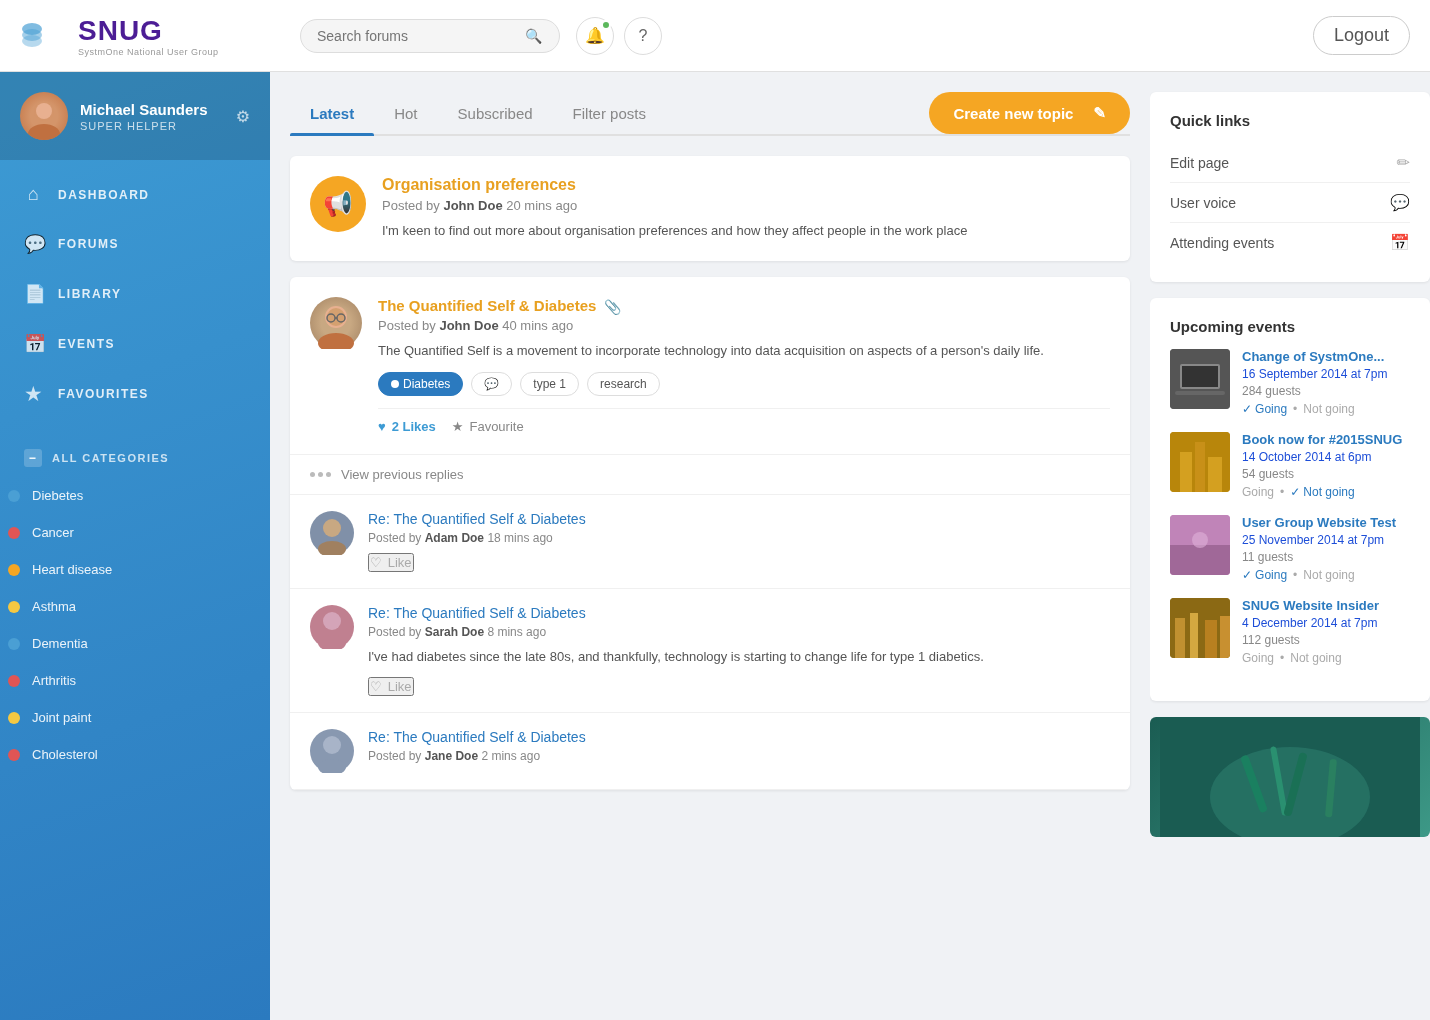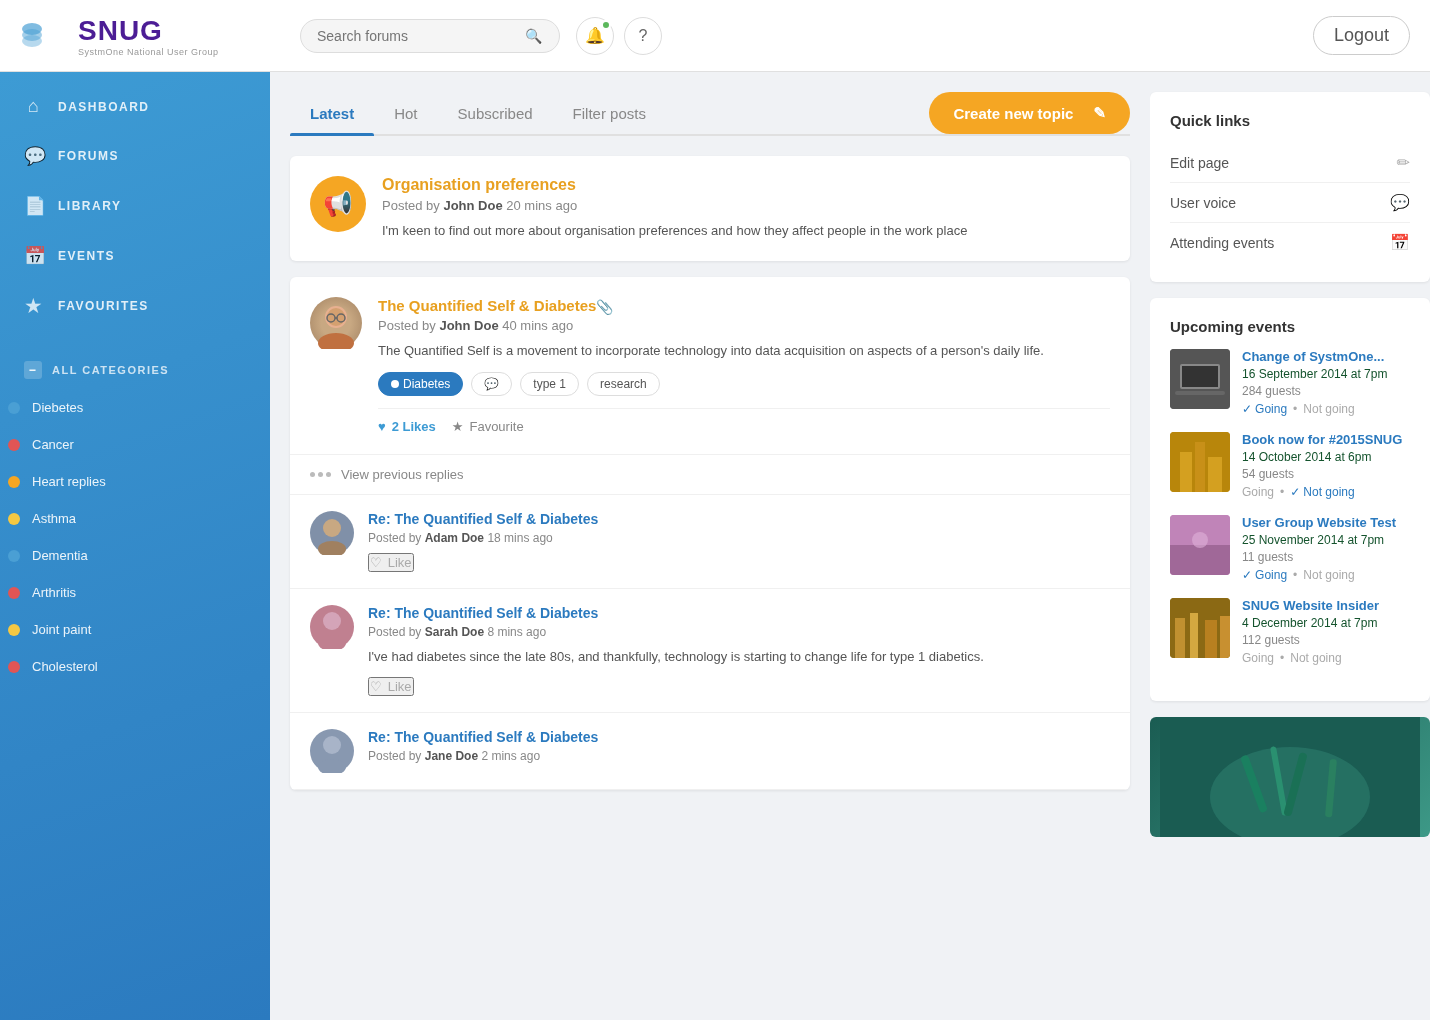--- a/index.html
+++ b/index.html
@@ -313,21 +313,21 @@
       border-radius: 50%;
       background: #aaa;
       display: flex;
       align-items: center;
       justify-content: center;
       color: #fff;
       font-size: 18px;
       font-weight: 700;
     }
     .reply-content { flex: 1; }
-    .reply-title { font-size: 14px; font-weight: 700; color: #2b7abf; margin-bottom: 4px; }
+    .reply-title { font-size: 14px; font-weight: 400; color: #2b7abf; margin-bottom: 4px; }
     .reply-by { font-size: 12px; color: #888; margin-bottom: 8px; }
     .reply-by strong { color: #555; }
     .reply-text { font-size: 13px; color: #555; line-height: 1.5; margin-bottom: 10px; }
     .like-btn { display: flex; align-items: center; gap: 6px; cursor: pointer; color: #aaa; font-size: 13px; }
 
     
     .right-sidebar {
       width: 280px;
       flex-shrink: 0;
       padding: 20px 0 20px 0;
@@ -356,21 +356,21 @@
     .event-item { display: flex; gap: 12px; margin-bottom: 16px; }
     .event-thumb {
       width: 60px; height: 60px;
       border-radius: 4px;
       background: #ccc;
       overflow: hidden;
       flex-shrink: 0;
     }
     .event-details { flex: 1; }
     .event-title { font-size: 13px; font-weight: 600; color: #2b7abf; margin-bottom: 3px; cursor: pointer; }
-    .event-date { font-size: 12px; color: #14532d; margin-bottom: 3px; }
+    .event-date { font-size: 12px; color: #1d4ed8; margin-bottom: 3px; }
     .event-guests { font-size: 12px; color: #888; margin-bottom: 4px; }
     .event-status { display: flex; align-items: center; gap: 6px; font-size: 12px; }
     .going { color: #2b7abf; display: flex; align-items: center; gap: 3px; }
     .not-going { color: #aaa; cursor: pointer; }
 
     .thumb-laptop { background: linear-gradient(135deg, #555 0%, #888 100%); }
     .thumb-city { background: linear-gradient(135deg, #b8860b 0%, #daa520 100%); }
     .thumb-street { background: linear-gradient(135deg, #c084b8 0%, #e0a0d8 100%); }
     .thumb-street2 { background: linear-gradient(135deg, #8b6914 0%, #d4a84b 100%); }
 
@@ -429,20 +429,34 @@
     </button>
     <button class="nav-icon-btn">?</button>
   </div>
 
   <button class="logout-btn" style="margin-left: auto;">Logout</button>
 </nav>
 
 <div class="main-layout">
 
   <aside class="sidebar">
+    <div class="user-section">
+      <div class="user-avatar face-michael">
+        <svg viewBox="0 0 48 48">
+          <circle cx="24" cy="19" r="10" fill="#d4956a"></circle>
+          <ellipse cx="24" cy="42" rx="16" ry="10" fill="#c07040"></ellipse>
+          <circle cx="24" cy="19" r="8" fill="#e8b090"></circle>
+        </svg>
+      </div>
+      <div class="user-info">
+        <div class="user-name">Michael Saunders</div>
+        <div class="user-role">SUPER HELPER</div>
+      </div>
+      <span class="settings-icon">⚙</span>
+    </div>
 
     <nav class="nav-items">
       <div class="nav-item">
         <span class="nav-icon">⌂</span>
         <span>DASHBOARD</span>
       </div>
       <div class="nav-item">
         <span class="nav-icon">💬</span>
         <span>FORUMS</span>
       </div>
@@ -469,21 +483,21 @@
       <div class="cat-item">
         <span class="cat-dot" style="background:#4a9fd4;"></span>
         <span>Diebetes</span>
       </div>
       <div class="cat-item">
         <span class="cat-dot" style="background:#e05555;"></span>
         <span>Cancer</span>
       </div>
       <div class="cat-item">
         <span class="cat-dot" style="background:#f5a623;"></span>
-        <span>Heart replies</span>
+        <span>Heart disease</span>
       </div>
       <div class="cat-item">
         <span class="cat-dot" style="background:#f5c842;"></span>
         <span>Asthma</span>
       </div>
       <div class="cat-item">
         <span class="cat-dot" style="background:#4a9fd4;"></span>
         <span>Dementia</span>
       </div>
       <div class="cat-item">
@@ -539,21 +553,21 @@
                   <circle cx="26" cy="20" r="11" fill="#e8b090"></circle>
                   <ellipse cx="26" cy="46" rx="18" ry="10" fill="#c07040"></ellipse>
                   <circle cx="26" cy="20" r="9" fill="#d4a070"></circle>
 
                   <circle cx="21" cy="21" r="4" fill="none" stroke="#666" stroke-width="1.5"></circle>
                   <circle cx="31" cy="21" r="4" fill="none" stroke="#666" stroke-width="1.5"></circle>
                   <line x1="25" y1="21" x2="27" y2="21" stroke="#666" stroke-width="1.5"></line>
                 </svg>
               </div>
               <div class="post-meta">
-                <div style="display:flex; align-items:center; gap:0;">
+                <div style="display:flex; align-items:center; gap:8px;">
                   <a class="post-title" style="font-size:15px;">The Quantified Self &amp; Diabetes</a>
                   <span class="paperclip-icon">📎</span>
                 </div>
                 <div class="post-by">
                   Posted by <strong>John Doe</strong>
                   <span> </span><span>40 mins ago</span>
                 </div>
                 <div class="post-excerpt">The Quantified Self is a movement to incorporate technology into data acquisition on aspects of a person's daily life.</div>
                 <div class="post-tags">
                   <span class="tag blue">

